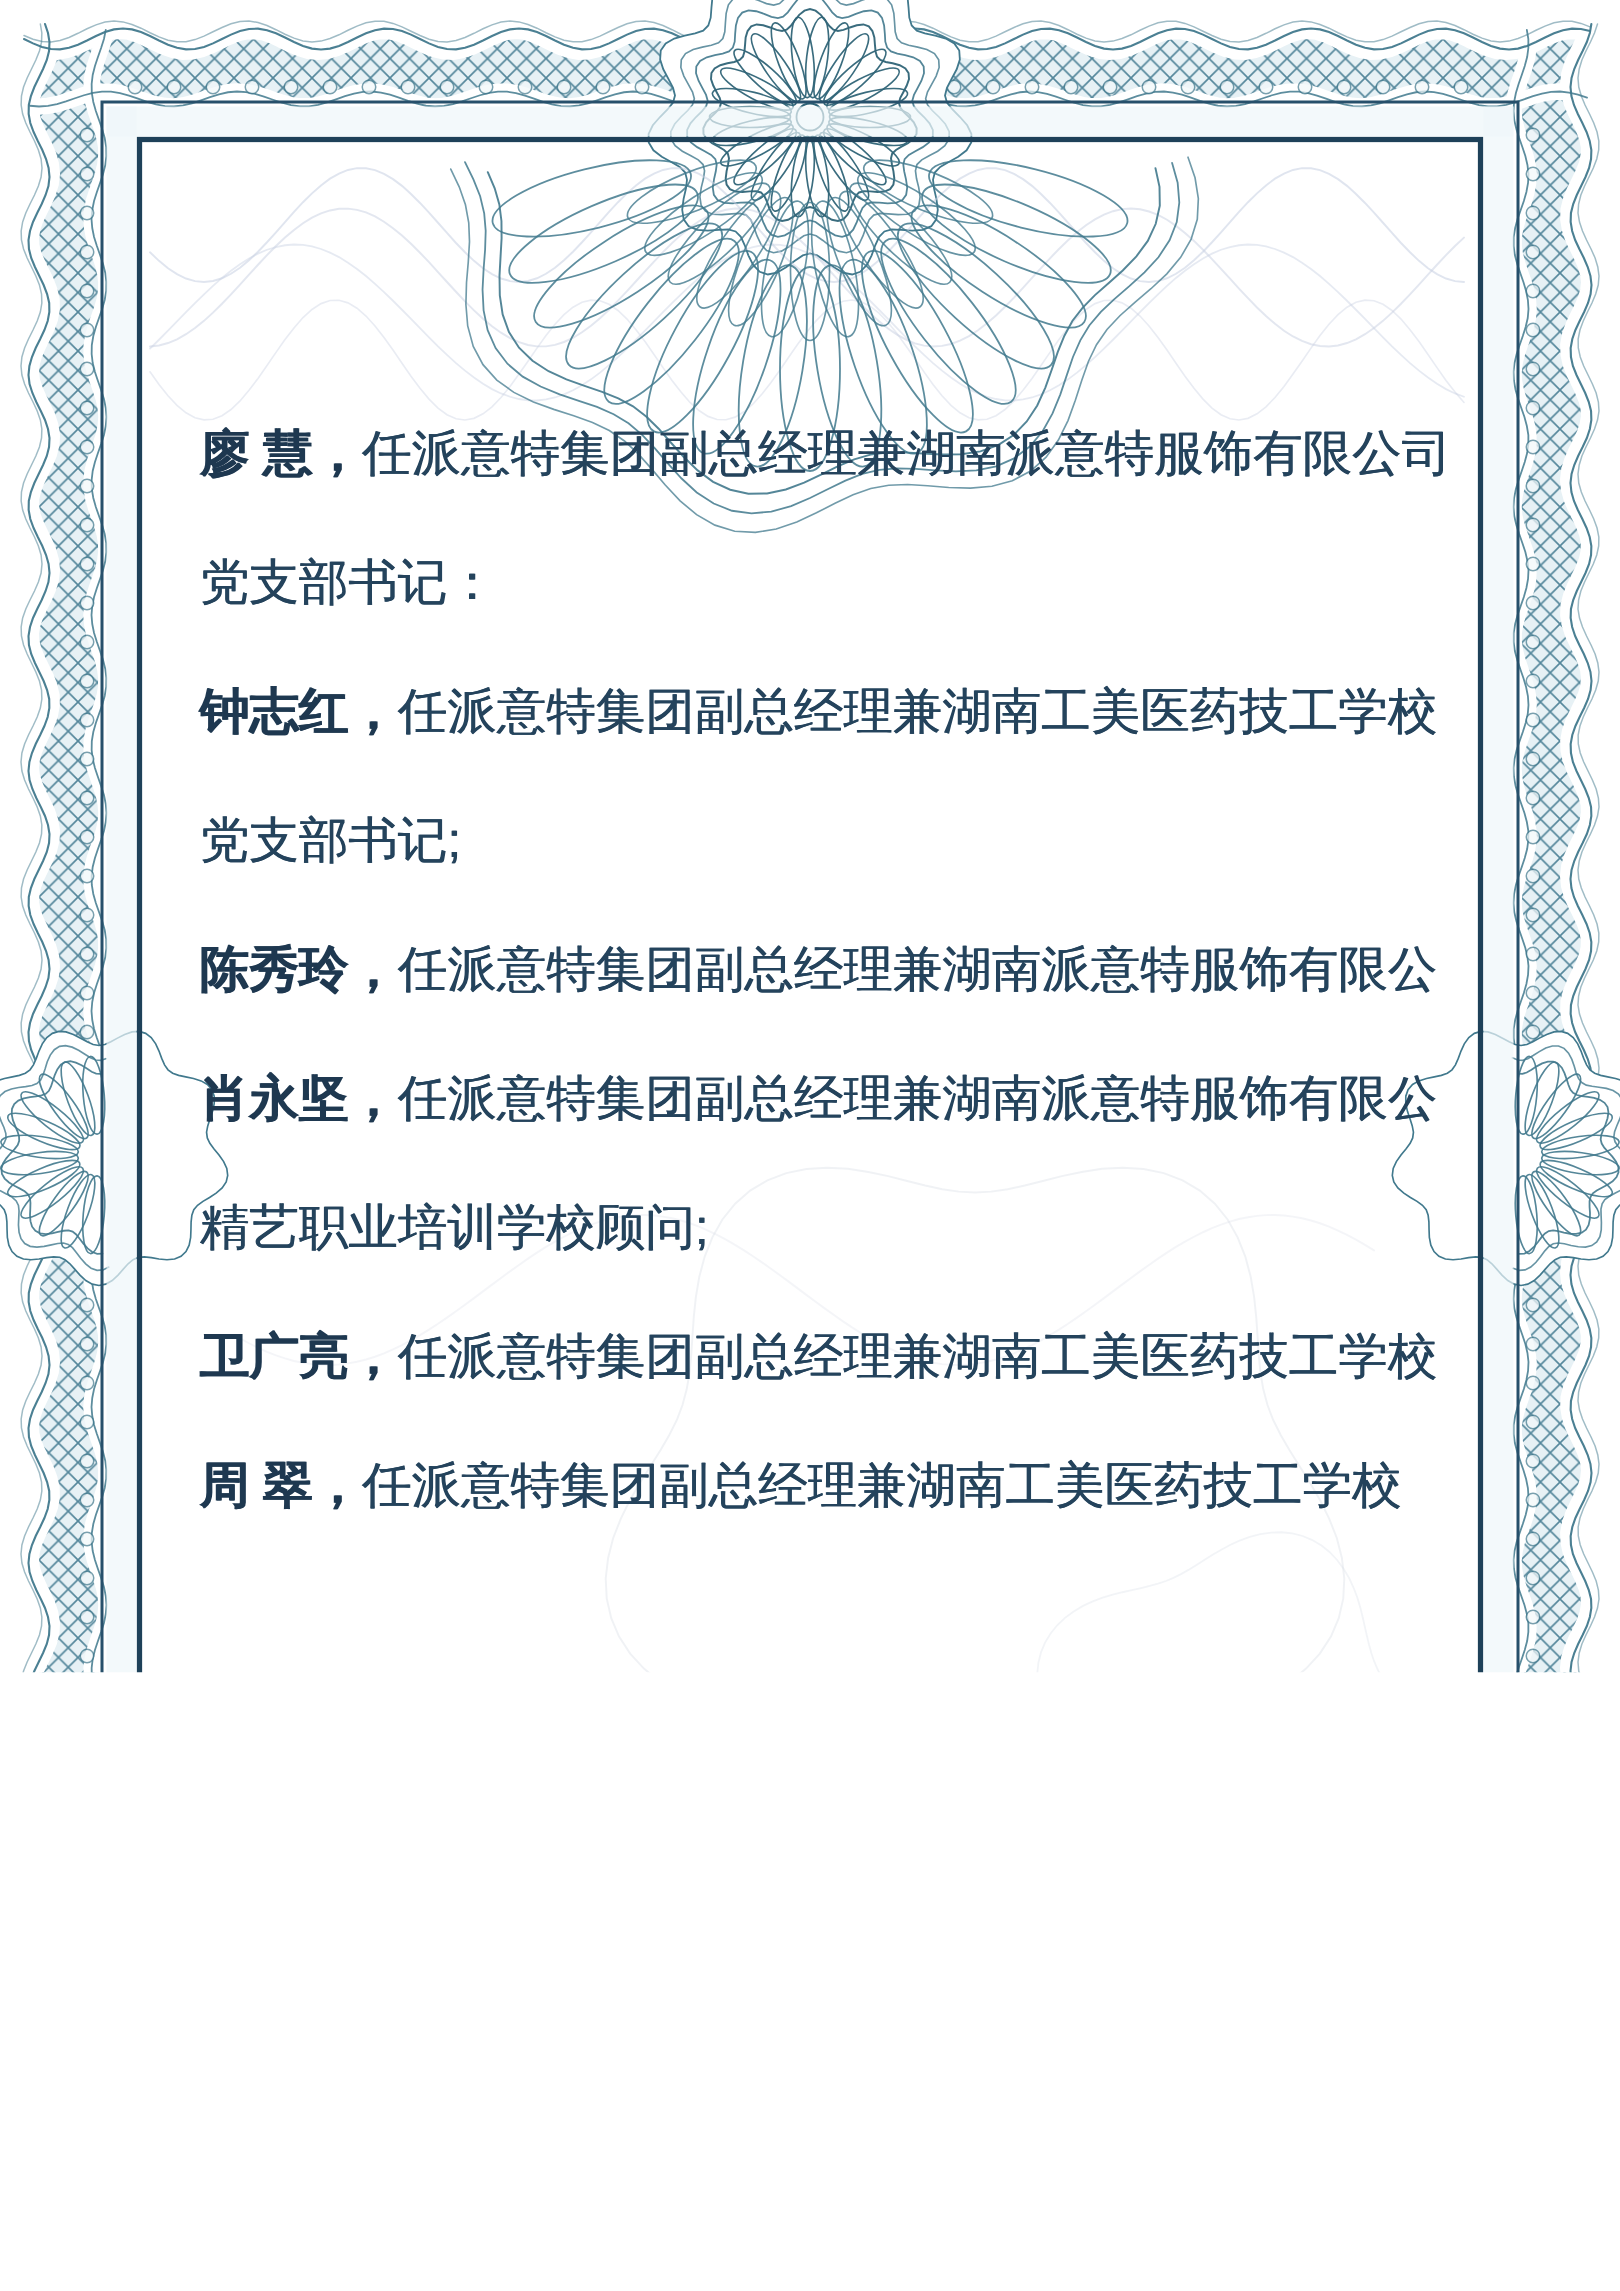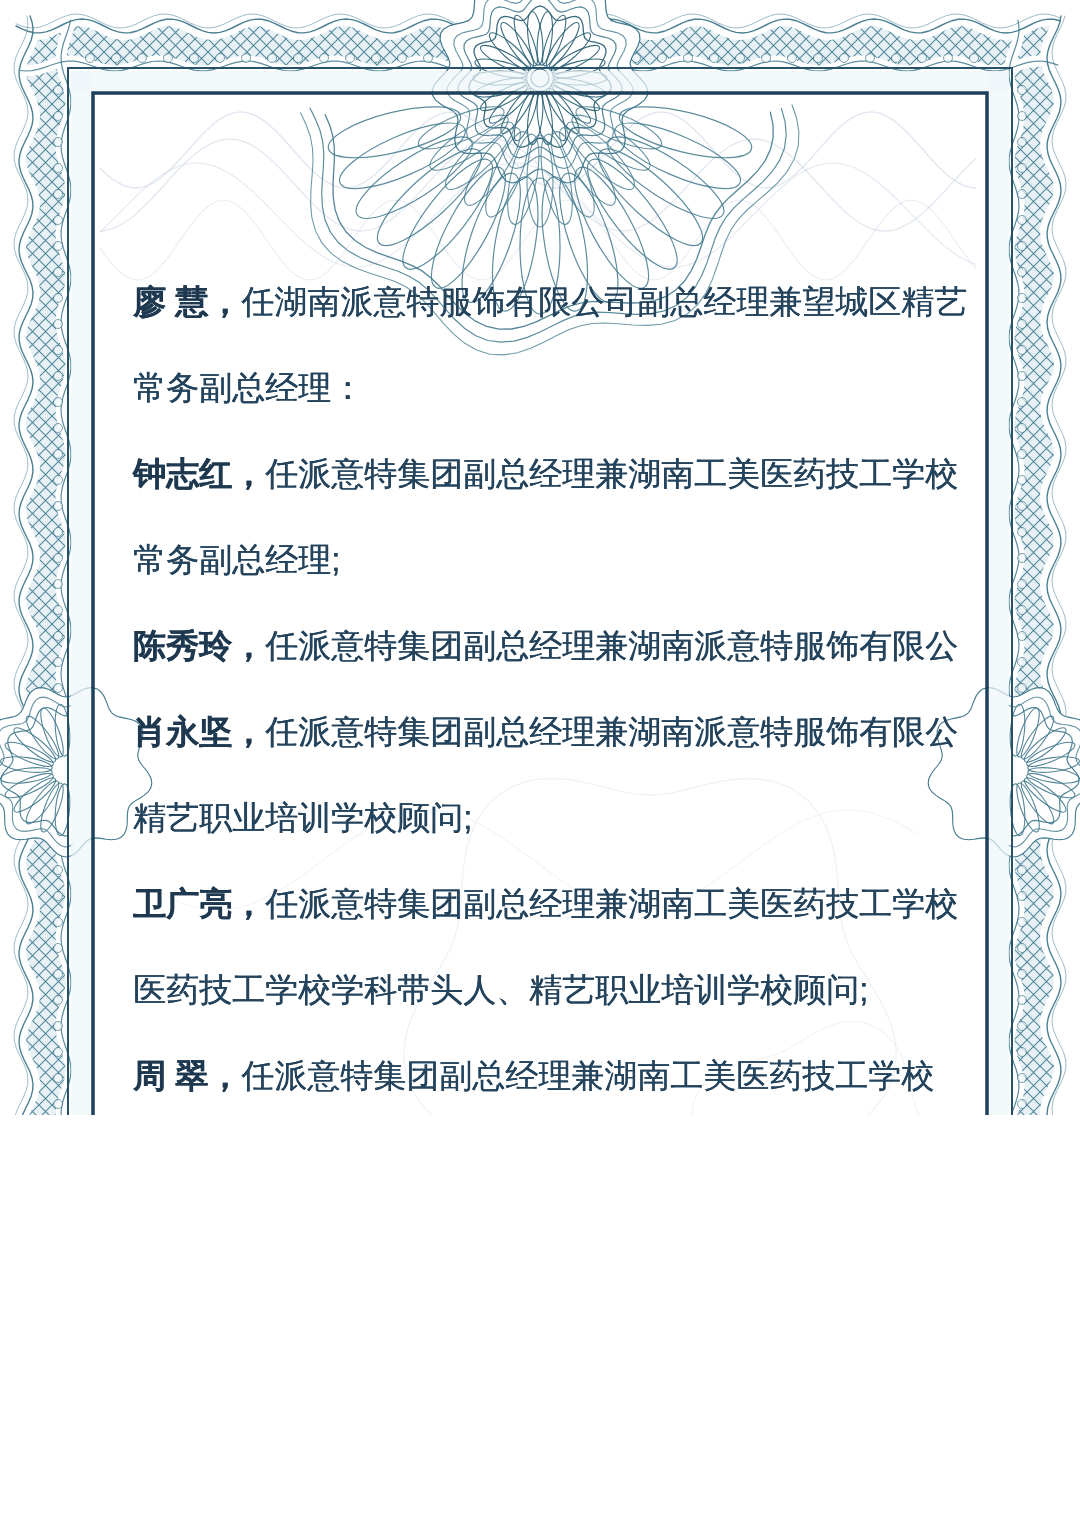--- a/index.html
+++ b/index.html
@@ -425,49 +425,46 @@
       <path d="M309.7 1414.9 L307.0 1402.4 L306.8 1389.9 L309.5 1377.8 L314.8 1366.4 L322.4 1356.1 L331.5 1346.7 L341.0 1338.2 L350.2 1330.1 L358.3 1321.8 L365.1 1313.0 L370.4 1303.2 L374.8 1292.4 L378.8 1280.7 L383.1 1268.6 L388.5 1256.7 L395.5 1246.0 L404.2 1237.0 L414.6 1230.3 L426.4 1226.1 L439.1 1224.2 L452.1 1224.0 L464.9 1224.7 L477.1 1225.4 L488.7 1225.3 L499.7 1223.9 L510.5 1220.8 L521.2 1216.2 L532.3 1210.7 L543.9 1205.2 L556.1 1200.7 L568.6 1198.0 L581.1 1197.8 L593.2 1200.5 L604.6 1205.8 L614.9 1213.4 L624.3 1222.5 L632.8 1232.0 L640.9 1241.2 L649.2 1249.3 L658.0 1256.1 L667.8 1261.4 L678.6 1265.8 L690.3 1269.8 L702.4 1274.1 L714.3 1279.5 L725.0 1286.5 L734.0 1295.2 L740.7 1305.6 L744.9 1317.4 L746.8 1330.1 L747.0 1343.1 L746.3 1355.9 L745.6 1368.1 L745.7 1379.7 L747.1 1390.7 L750.2 1401.5 L754.8 1412.2 " stroke="#41798d" stroke-width="1.3" opacity="0.9" fill="none" stroke-linecap="round"></path>
       <path d="M298.6 1418.4 L294.9 1405.2 L293.8 1392.0 L295.5 1379.0 L300.3 1366.8 L307.7 1355.5 L317.0 1345.4 L327.1 1336.2 L337.1 1327.6 L346.1 1319.1 L353.8 1310.0 L359.8 1300.1 L364.7 1289.0 L368.8 1276.9 L373.1 1264.1 L378.3 1251.4 L384.9 1239.5 L393.5 1229.3 L403.9 1221.4 L415.9 1216.1 L429.1 1213.4 L442.8 1212.7 L456.5 1213.4 L469.6 1214.4 L482.1 1214.8 L493.8 1213.8 L505.2 1211.1 L516.4 1206.6 L527.9 1201.0 L540.0 1195.0 L552.6 1189.6 L565.8 1185.9 L579.0 1184.8 L592.0 1186.5 L604.2 1191.3 L615.5 1198.7 L625.6 1208.0 L634.8 1218.1 L643.4 1228.1 L651.9 1237.1 L661.0 1244.8 L670.9 1250.8 L682.0 1255.7 L694.1 1259.8 L706.9 1264.1 L719.6 1269.3 L731.5 1275.9 L741.7 1284.5 L749.6 1294.9 L754.9 1306.9 L757.6 1320.1 L758.3 1333.8 L757.6 1347.5 L756.6 1360.6 L756.2 1373.1 L757.2 1384.8 L759.9 1396.2 L764.4 1407.4 L770.0 1418.9 " stroke="#41798d" stroke-width="1.2" opacity="0.85" fill="none" stroke-linecap="round"></path>
       <path d="M288.0 1422.2 L283.3 1408.5 L281.1 1394.6 L281.8 1380.8 L285.9 1367.6 L292.9 1355.4 L302.1 1344.4 L312.7 1334.5 L323.4 1325.4 L333.4 1316.5 L342.0 1307.3 L349.0 1297.2 L354.4 1286.0 L358.8 1273.5 L363.1 1260.2 L368.0 1246.6 L374.4 1233.6 L382.6 1222.2 L392.9 1213.0 L405.1 1206.5 L418.7 1202.8 L433.0 1201.6 L447.5 1202.0 L461.6 1203.2 L474.9 1204.0 L487.5 1203.5 L499.5 1201.3 L511.3 1197.2 L523.3 1191.5 L535.7 1185.1 L548.8 1179.0 L562.5 1174.3 L576.4 1172.1 L590.2 1172.8 L603.4 1176.9 L615.6 1183.9 L626.6 1193.1 L636.5 1203.7 L645.6 1214.4 L654.5 1224.4 L663.7 1233.0 L673.8 1240.0 L685.0 1245.4 L697.5 1249.8 L710.8 1254.1 L724.4 1259.0 L737.4 1265.4 L748.8 1273.6 L758.0 1283.9 L764.5 1296.1 L768.2 1309.7 L769.4 1324.0 L769.0 1338.5 L767.8 1352.6 L767.0 1365.9 L767.5 1378.5 L769.7 1390.5 L773.8 1402.3 L779.5 1414.3 " stroke="#41798d" stroke-width="1.1" opacity="0.75" fill="none" stroke-linecap="round"></path>
       <rect x="68" y="68" width="944" height="1391" fill="none" stroke="#27506b" stroke-width="2"></rect>
       <rect x="93" y="93" width="894" height="1341" fill="none" stroke="#1e4159" stroke-width="3.5"></rect>
     </svg>
 
   <div class="text-block" id="text-block">
       <div class="line">
         <span class="n">廖 慧，</span>
-        <span class="t">任湖南派意特服饰有限公司副总经理兼望城区精艺</span>
-      </div>
-      <div class="line">
-        <span class="t">常务副总经理：</span>
+        <span class="t">任派意特集团副总经理兼湖南派意特服饰有限公司</span>
+      </div>
+      <div class="line">
+        <span class="t">党支部书记：</span>
       </div>
       <div class="line">
         <span class="n">钟志红，</span>
         <span class="t">任派意特集团副总经理兼湖南工美医药技工学校</span>
       </div>
       <div class="line">
-        <span class="t">常务副总经理;</span>
+        <span class="t">党支部书记;</span>
       </div>
       <div class="line">
         <span class="n">陈秀玲，</span>
         <span class="t">任派意特集团副总经理兼湖南派意特服饰有限公</span>
       </div>
       <div class="line">
         <span class="n">肖永坚，</span>
         <span class="t">任派意特集团副总经理兼湖南派意特服饰有限公</span>
       </div>
       <div class="line">
         <span class="t">精艺职业培训学校顾问;</span>
       </div>
       <div class="line">
         <span class="n">卫广亮，</span>
         <span class="t">任派意特集团副总经理兼湖南工美医药技工学校</span>
-      </div>
-      <div class="line">
-        <span class="t">医药技工学校学科带头人、精艺职业培训学校顾问;</span>
       </div>
       <div class="line">
         <span class="n">周 翠，</span>
         <span class="t">任派意特集团副总经理兼湖南工美医药技工学校</span>
       </div>
     </div>
 
 </div>
 
 </body></html>

